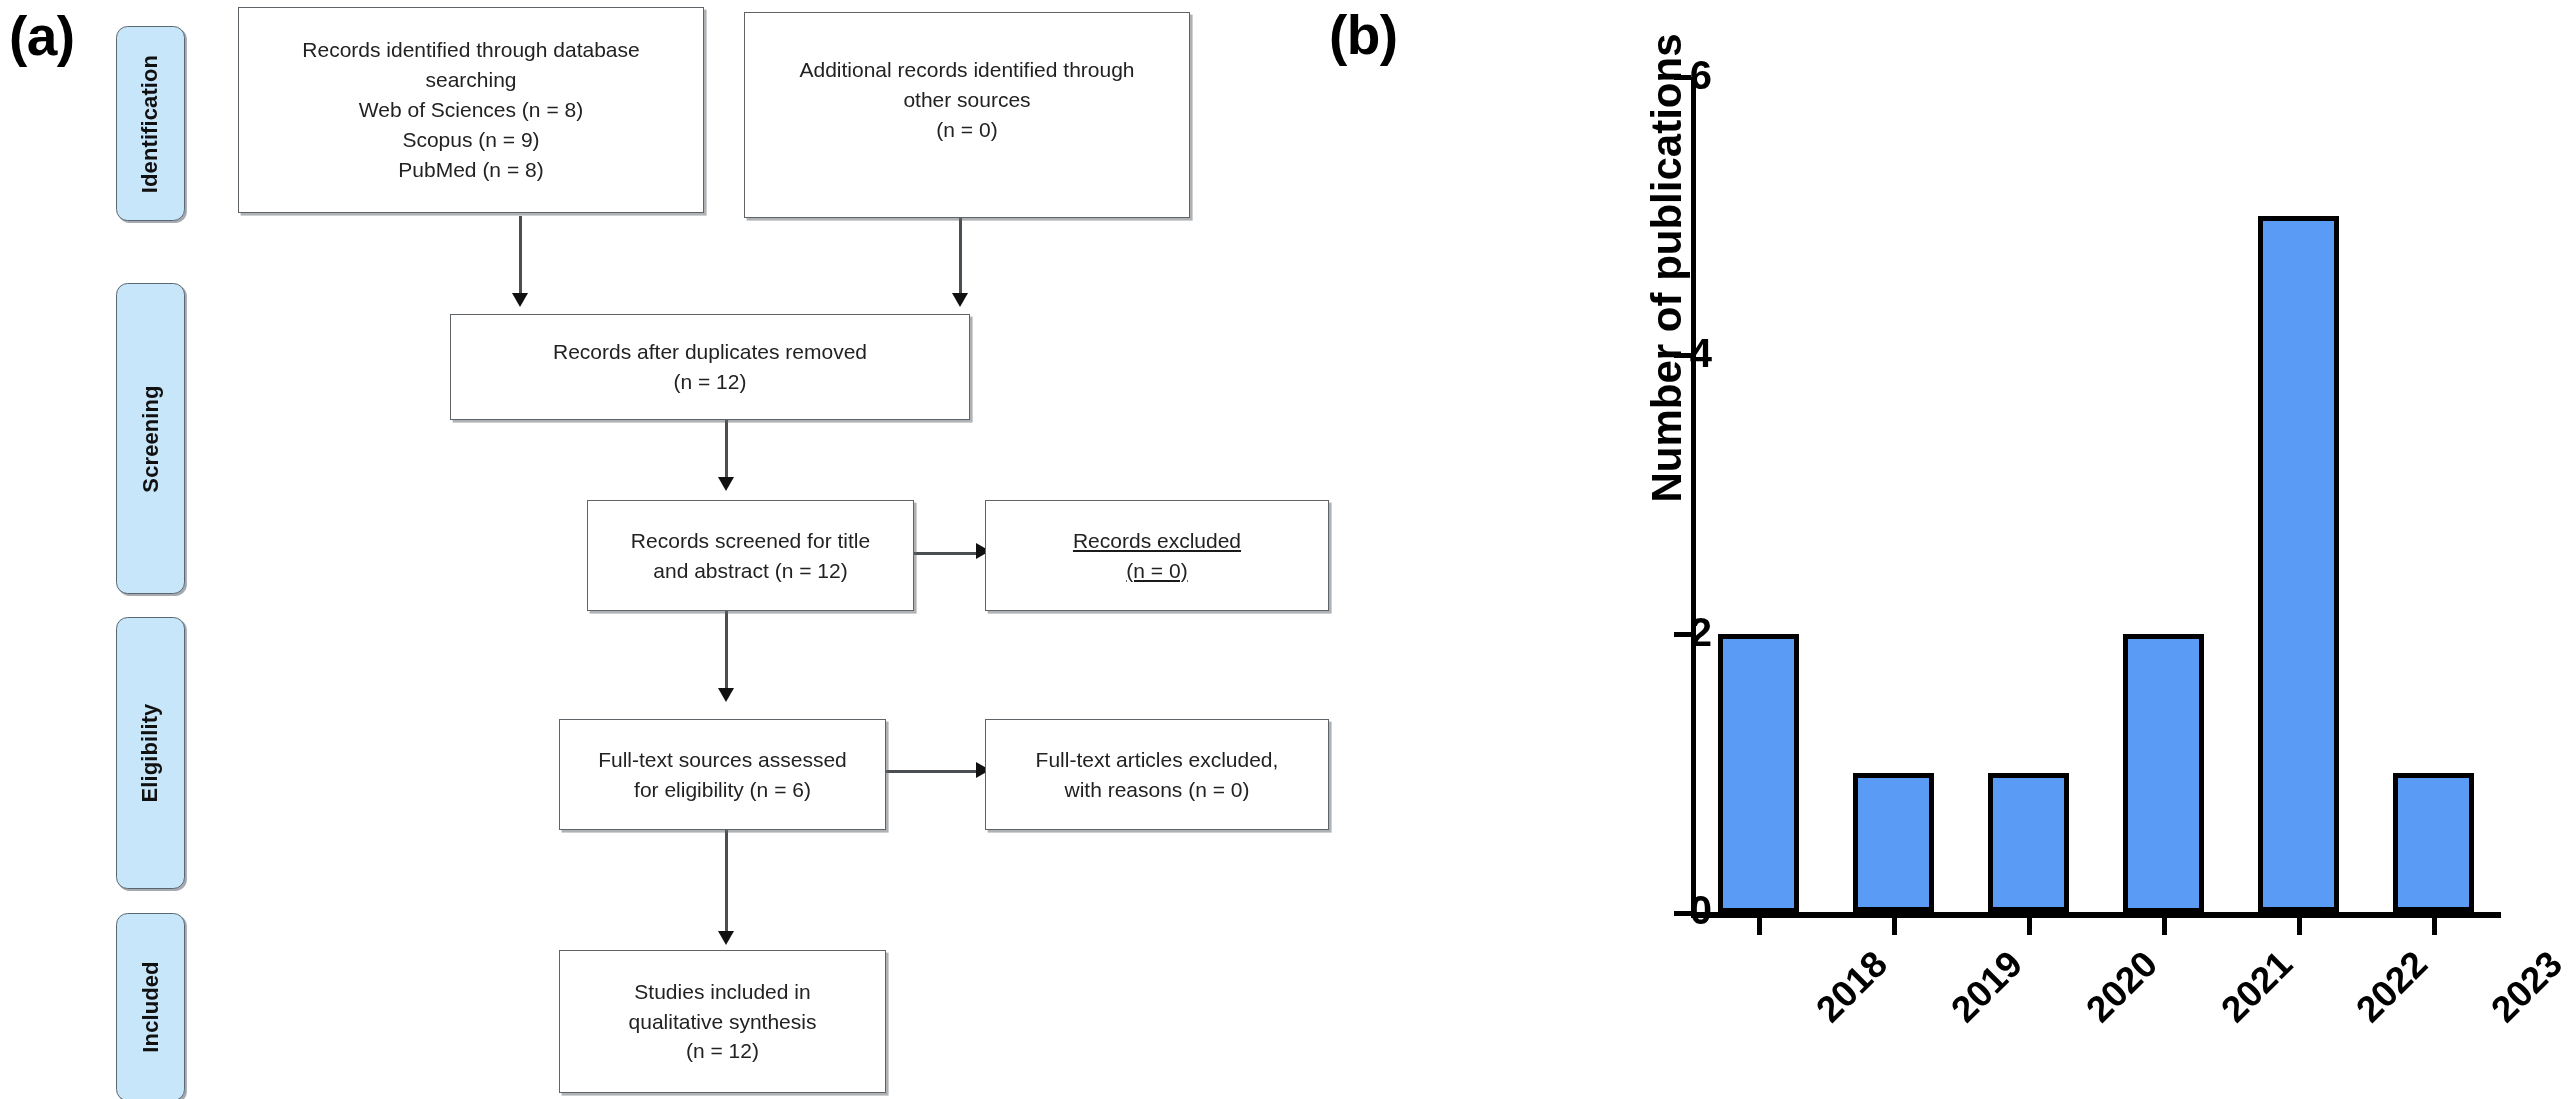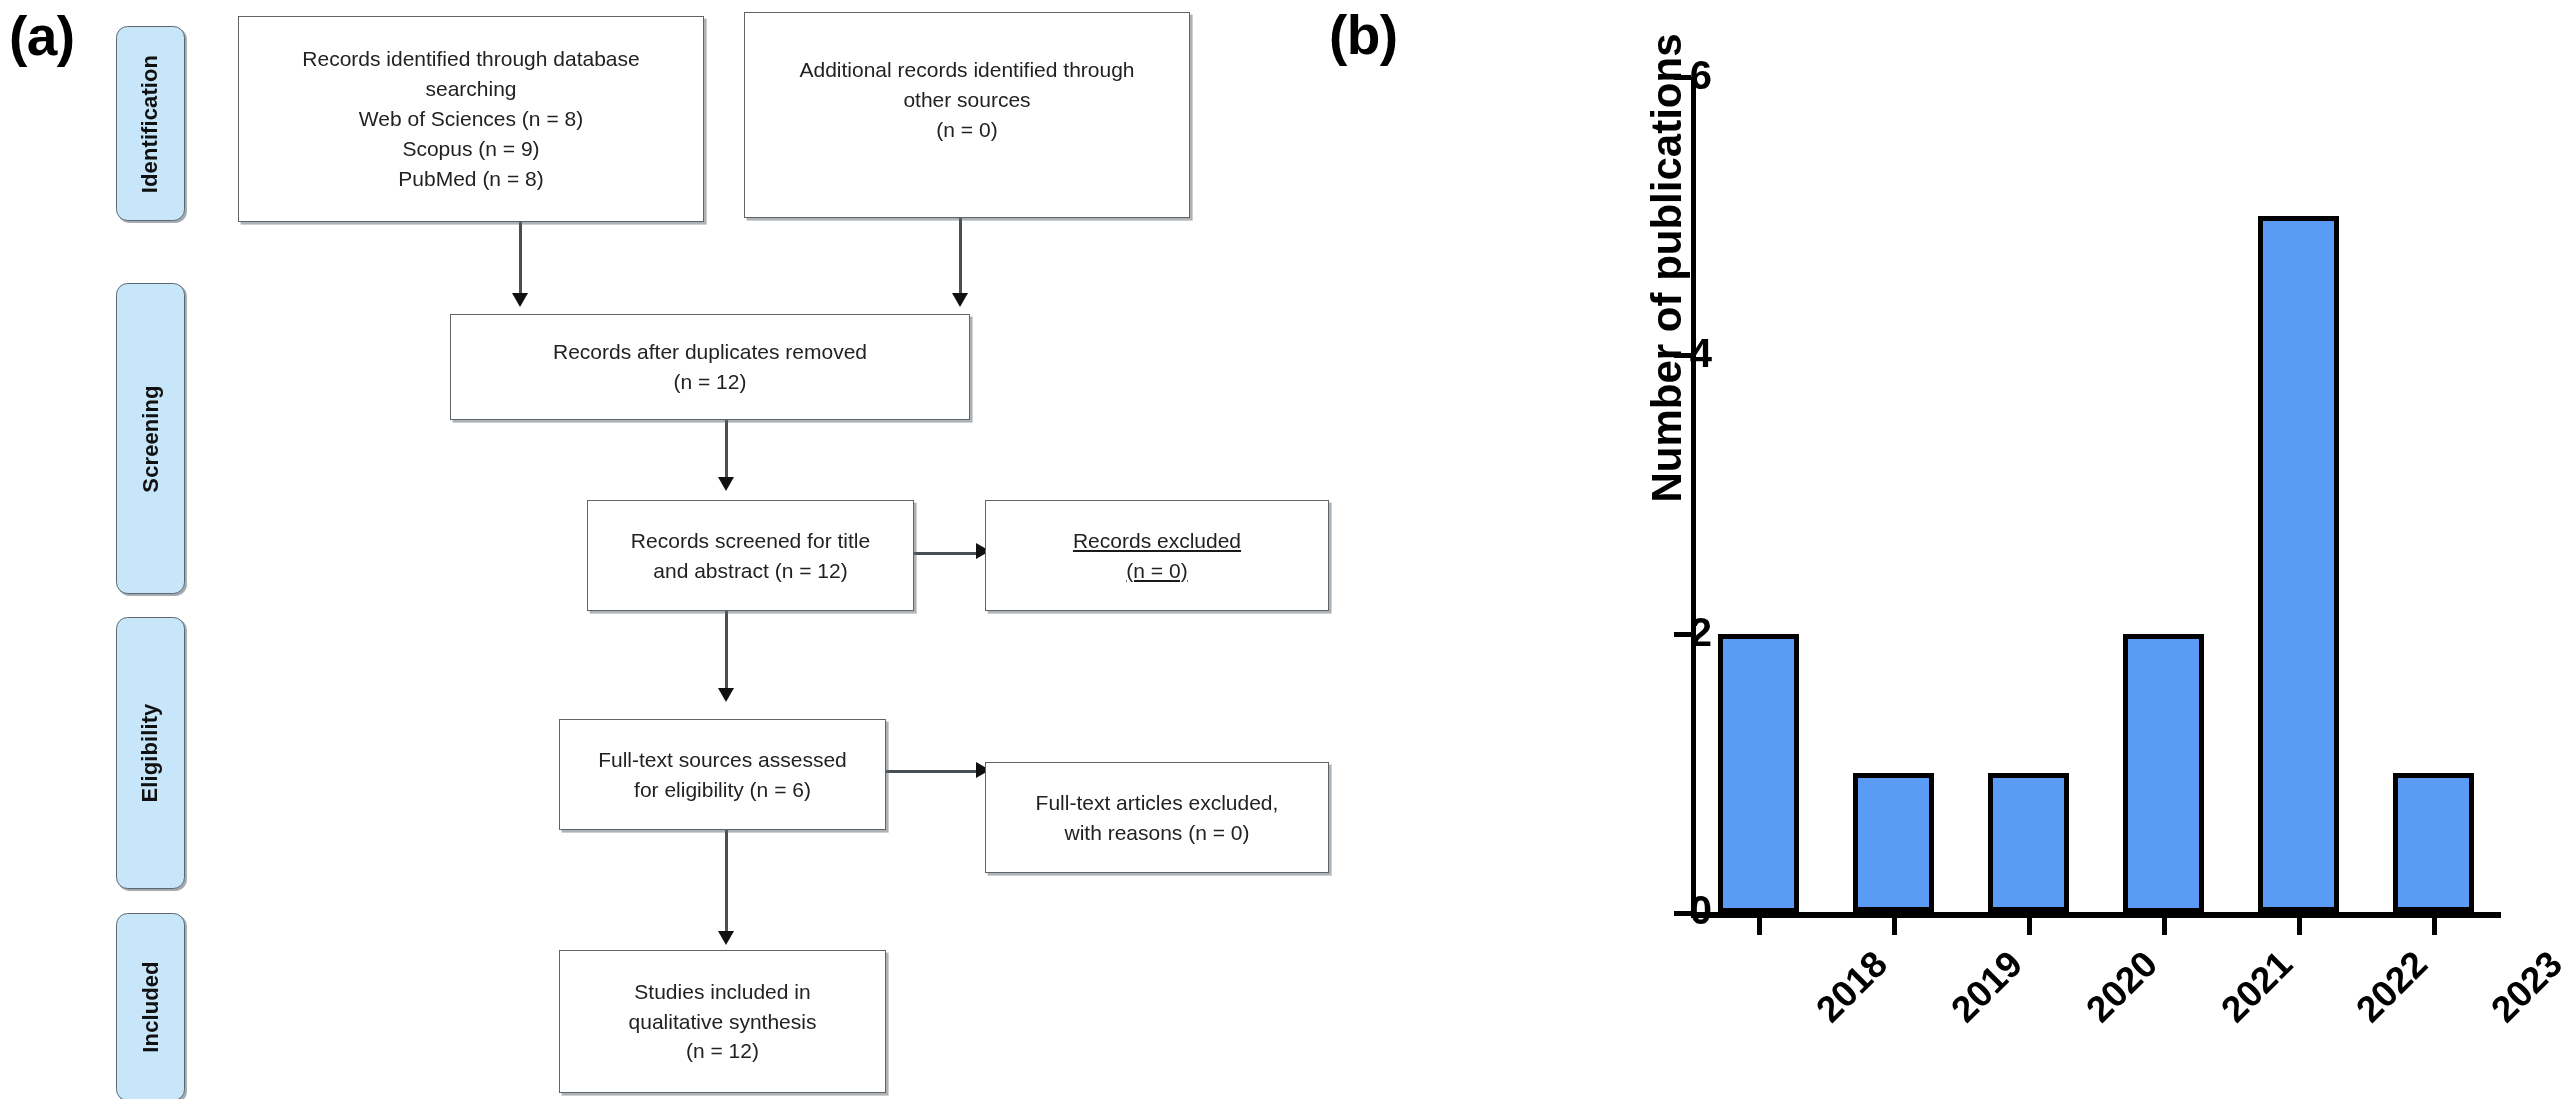--- a/index.html
+++ b/index.html
@@ -82,21 +82,21 @@
 
 <div class="vline" style="left:725px;top:828px;height:109px;"></div>
 <div class="arrow-down" style="left:718px;top:931px;"></div>
 
 <div class="hline" style="left:883px;top:552px;width:96px;"></div>
 <div class="arrow-right" style="left:976px;top:543px;"></div>
 
 <div class="hline" style="left:883px;top:770px;width:96px;"></div>
 <div class="arrow-right" style="left:976px;top:762px;"></div>
 
-<div class="flow-box" style="left:238px;top:16px;width:464px;height:204px;justify-content:center;">
+<div class="flow-box" style="left:238px;top:7px;width:464px;height:204px;justify-content:center;">
   <div class="bx">
     <div>Records identified through database</div>
     <div>searching</div>
     <div>Web of Sciences (n = 8)</div>
     <div>Scopus (n = 9)</div>
     <div>PubMed (n = 8)</div>
   </div>
 </div>
 
 <div class="flow-box" style="left:744px;top:11.6px;width:444px;height:204px;">
@@ -128,21 +128,21 @@
   </div>
 </div>
 
 <div class="flow-box" style="left:559px;top:719px;width:325px;height:109px;">
   <div class="bx">
     <div>Full-text sources assessed</div>
     <div>for eligibility (n = 6)</div>
   </div>
 </div>
 
-<div class="flow-box" style="left:985px;top:719px;width:342px;height:109px;margin-top:43px;">
+<div class="flow-box" style="left:985px;top:719px;width:342px;height:109px;">
   <div class="bx">
     <div>Full-text articles excluded,</div>
     <div>with reasons (n = 0)</div>
   </div>
 </div>
 
 <div class="flow-box" style="left:559px;top:950px;width:325px;height:141px;">
   <div class="bx">
     <div>Studies included in</div>
     <div>qualitative synthesis</div>

